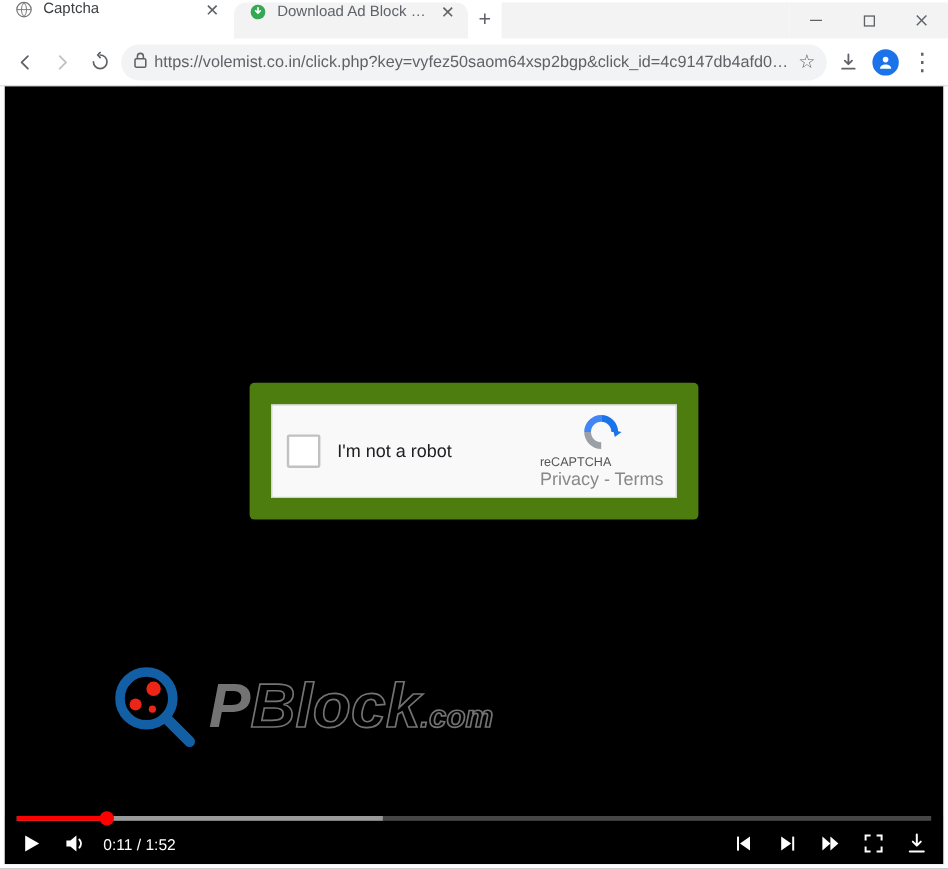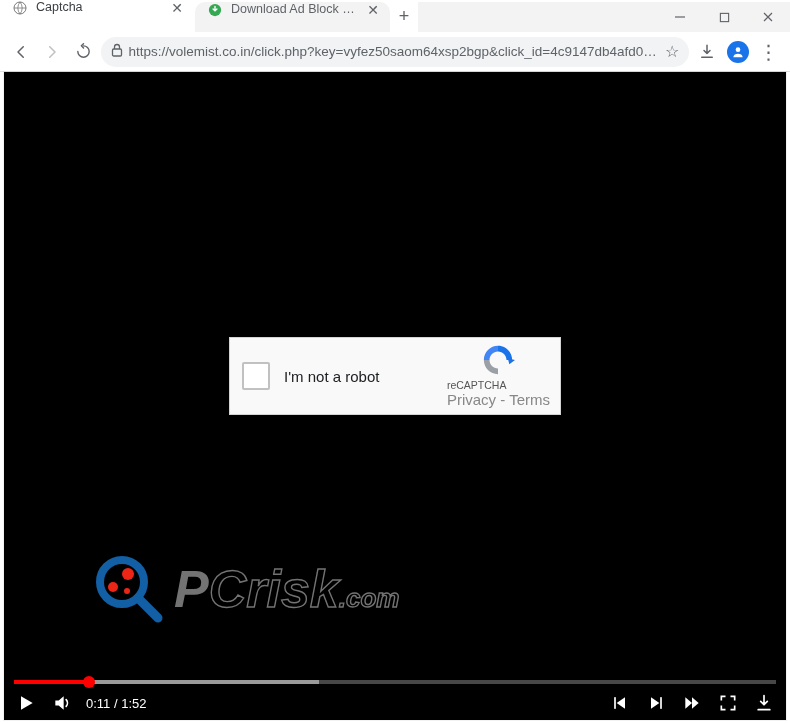--- a/index.html
+++ b/index.html
@@ -85,23 +85,24 @@
       position:absolute; left:4px; right:4px; top:72px; bottom:4px;
       background:#000; color:#fff; overflow:hidden;
       box-shadow: 0 0 0 1px rgba(0,0,0,.05);
     }
     .content-stage {
       position:absolute; inset:0 0 40px 0;
       display:flex; align-items:center; justify-content:center;
     }
     
     .captcha-card {
-      width: 332px;
+      width: 374px;
       background:#4d7c0f;
       border-radius:4px;
+      padding: 18px;
       box-shadow: 0 4px 18px rgba(0,0,0,.4);
     }
     .captcha-inner {
       border:1px solid #d3d3d3;
       background:#f9f9f9;
       height:78px;
       display:flex; align-items:center;
       padding:0 10px 0 12px;
       gap:14px;
     }
@@ -279,21 +280,21 @@
       <span class="wm-icon">
         <svg viewBox="0 0 70 70">
           <circle cx="28" cy="28" r="22" fill="none" stroke="#1468b3" stroke-width="8"></circle>
           <line x1="44" y1="44" x2="64" y2="64" stroke="#1468b3" stroke-width="9" stroke-linecap="round"></line>
           <circle cx="34" cy="20" r="6" fill="#ff2a1a"></circle>
           <circle cx="19" cy="33" r="5" fill="#ff2a1a"></circle>
           <circle cx="33" cy="37" r="3" fill="#ff2a1a"></circle>
         </svg>
       </span>
       <span class="wm-text">
-        <span class="wm-p">P</span><span>Crisk</span><span class="wm-com">.com</span>
+        <span class="wm-p">P</span><span>Block</span><span class="wm-com">.com</span>
       </span>
     </div>
   </div>
 
   <div class="vbar">
     <div class="progress">
       <div class="buff" style="width: 40%;"></div>
       <div class="fill" style="width: 9.8%;"></div>
       <div class="knob" style="left: 9.8%;"></div>
     </div>

